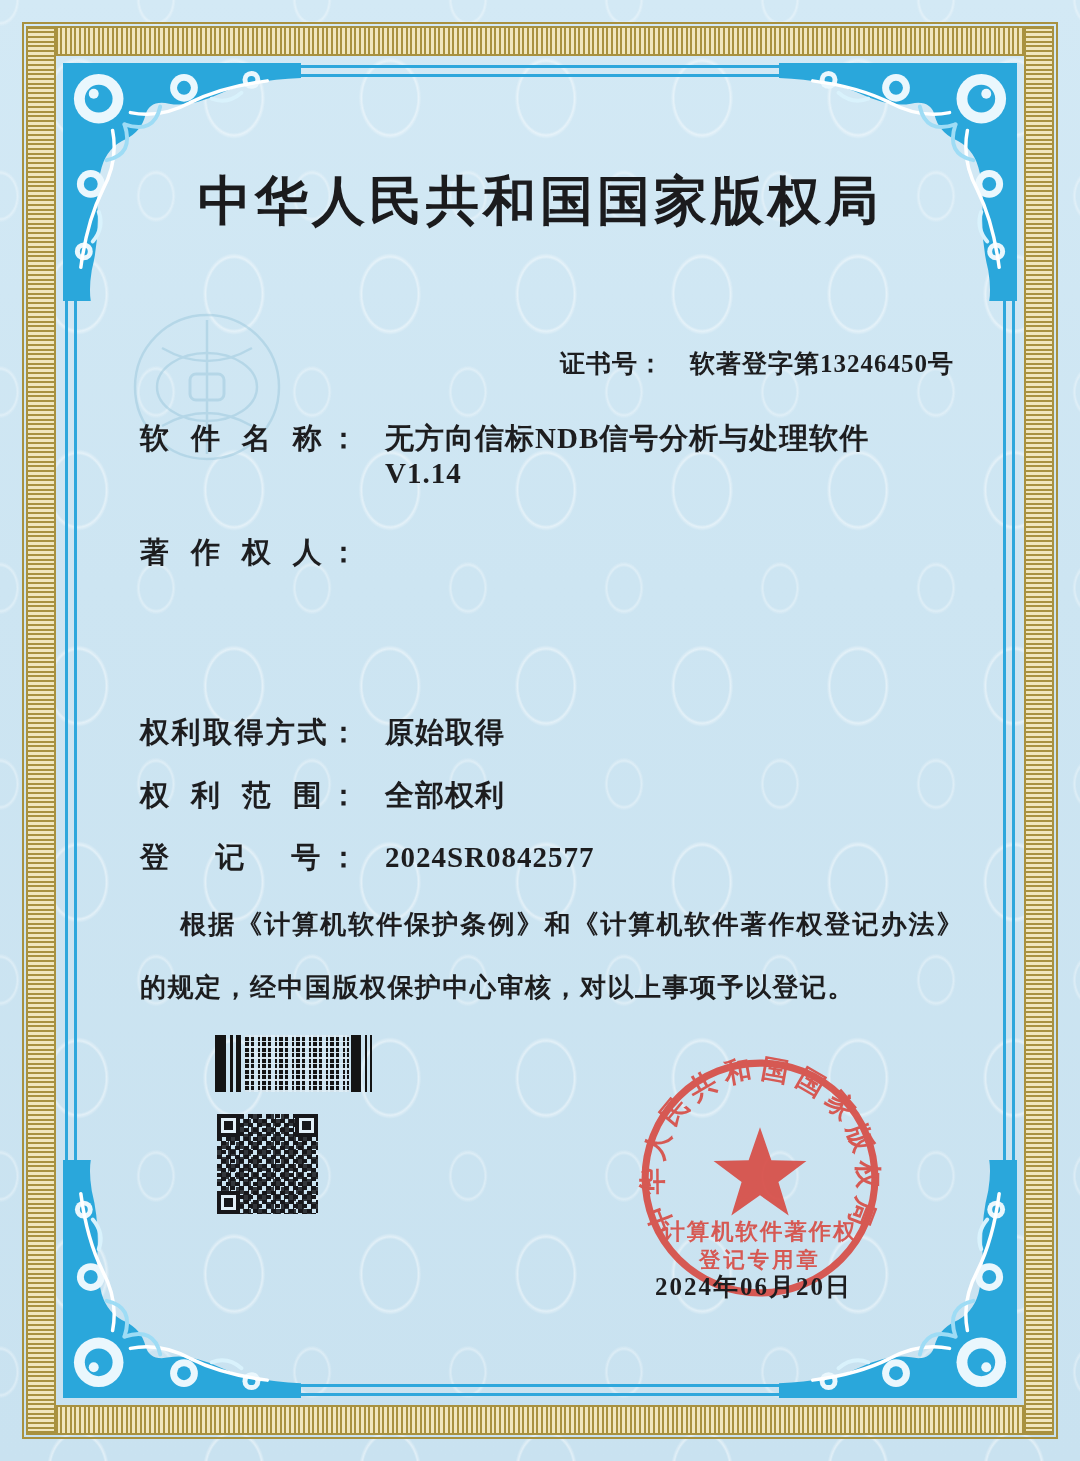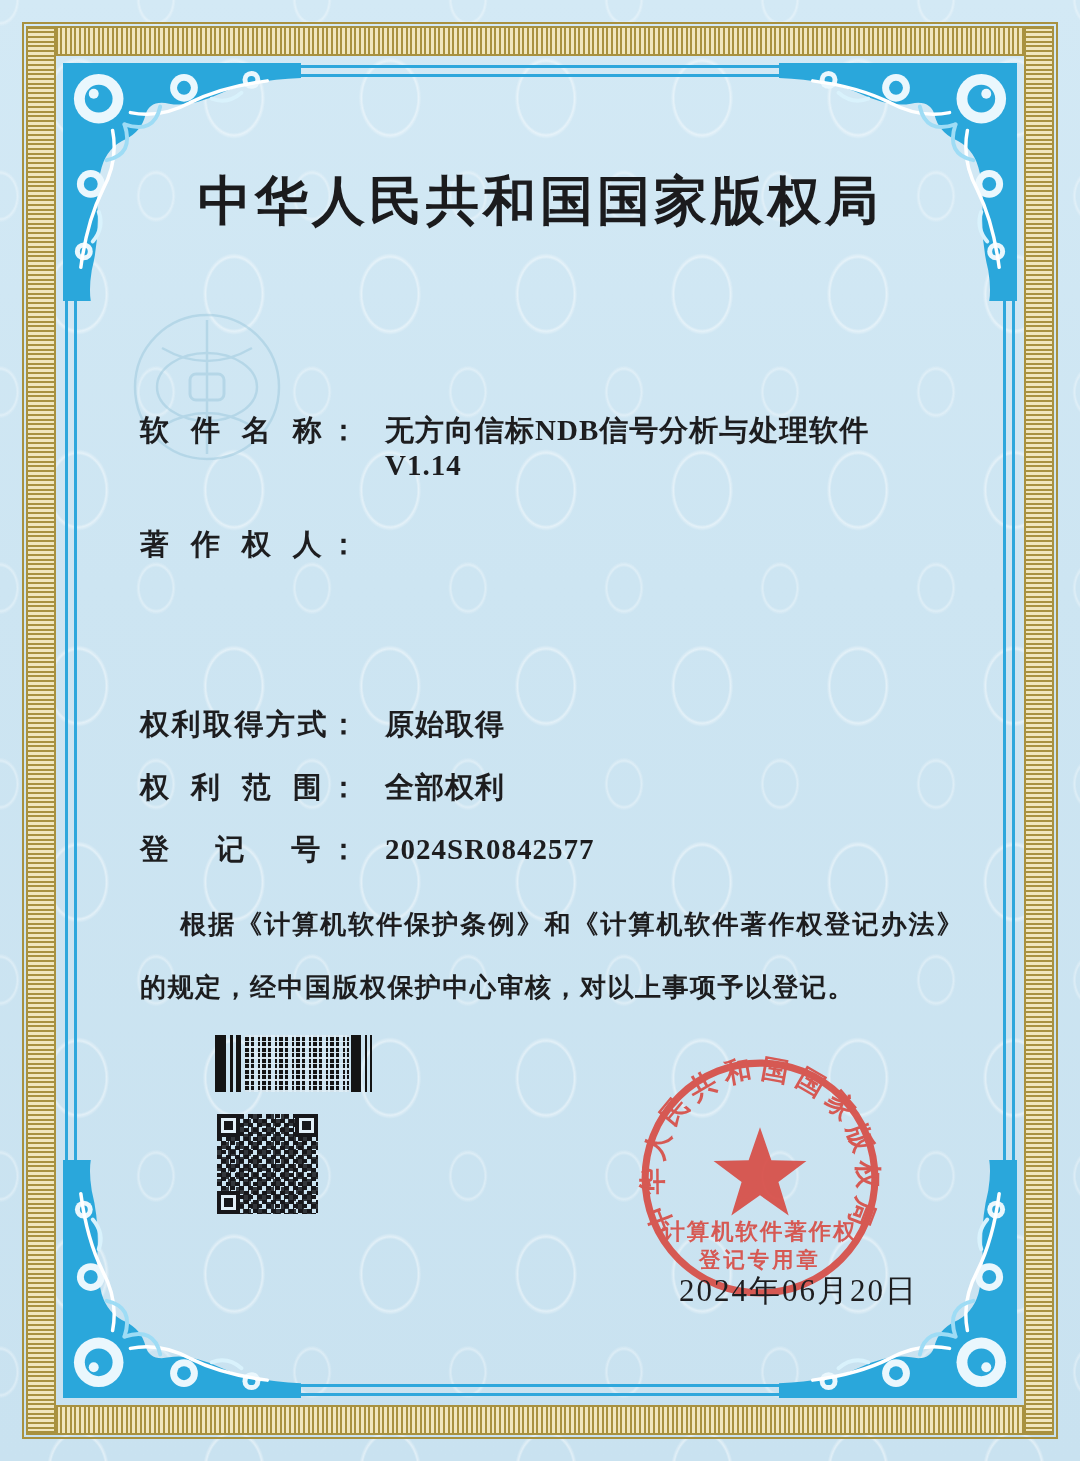--- a/index.html
+++ b/index.html
@@ -33,27 +33,27 @@
   .corner.bl{bottom:63px; left:63px; transform:scaleY(-1);}
   .corner.br{bottom:63px; right:63px; transform:scale(-1,-1);}
   
   .emblem{position:absolute; left:128px; top:308px; opacity:.5;}
   
   .title{position:absolute; left:0; width:100%; text-align:center; font-weight:bold; color:#1b1b1d;}
   .title1{top:166px; font-size:53px; letter-spacing:4px;}
   .title2{top:240px; font-size:51px; letter-spacing:5px;}
   .certno{position:absolute; top:347px; right:126px; font-size:25px; font-weight:bold; letter-spacing:1px;}
   .certno .gap{display:inline-block; width:26px;}
-  .row{position:absolute; left:140px; display:flex; font-size:29px; font-weight:bold; line-height:35px;}
+  .row{position:absolute; left:140px; display:flex; font-size:29px; font-weight:bold; line-height:35px;margin-top:8px;}
   .row-label{display:inline-block; width:218px; text-align:justify; text-align-last:justify; white-space:normal;}
   .row-value{margin-left:27px; letter-spacing:1px;font-family:Liberation Serif, serif;}
   .r0{top:413px;} .r1{top:527px;gap:15px;} .r2{top:707px;} .r3{top:770px;} .r4{top:832px;}
   .statement{position:absolute; left:140px; top:893px; width:824px; font-size:26px; font-weight:bold;
              line-height:63px; text-align:justify; text-indent:1.55em; letter-spacing:1.5px;}
-  .date{position:absolute; left:655px; top:1270px; font-size:31px; font-weight:normal; letter-spacing:2px;margin-left:24px;}
+  .date{position:absolute; left:655px; top:1270px; font-size:25px; font-weight:bold; letter-spacing:2px;}
   
   .barcode{position:absolute; left:215px; top:1035px; width:160px; height:57px; display:flex;}
   .bc-left{width:30px; height:100%;
     background:linear-gradient(90deg,#141414 0 11px, rgba(0,0,0,0) 11px 15px, #141414 15px 18px, rgba(0,0,0,0) 18px 21px, #141414 21px 26px, rgba(0,0,0,0) 26px 30px);}
   .bc-mid{flex:1; height:100%;
     background-image:
       repeating-linear-gradient(0deg, rgba(223,238,247,.95) 0 2px, rgba(0,0,0,0) 2px 6px, rgba(223,238,247,.9) 6px 7px, rgba(0,0,0,0) 7px 11px),
       repeating-linear-gradient(90deg, #141414 0 4px, rgba(0,0,0,0) 4px 6px, #141414 6px 9px, rgba(0,0,0,0) 9px 13px, #141414 13px 15px, rgba(0,0,0,0) 15px 17px);}
   .bc-right{width:26px; height:100%;
     background:linear-gradient(90deg, rgba(0,0,0,0) 0 2px, #141414 2px 12px, rgba(0,0,0,0) 12px 16px, #141414 16px 18px, rgba(0,0,0,0) 18px 21px, #141414 21px 23px, rgba(0,0,0,0) 23px 26px);}
@@ -170,20 +170,23 @@
 
   <svg class="emblem" width="158" height="158" viewBox="0 0 158 158">
     <circle cx="79" cy="79" r="72" fill="none" stroke="#9cc8dd" stroke-width="2.5"></circle>
     <ellipse cx="79" cy="79" rx="50" ry="34" fill="none" stroke="#9cc8dd" stroke-width="2.5"></ellipse>
     <path d="M79 12 V146 M34 40 Q79 66 124 40 M34 118 Q79 92 124 118" fill="none" stroke="#9cc8dd" stroke-width="2.5"></path>
     <rect x="62" y="66" width="34" height="26" rx="6" fill="none" stroke="#9cc8dd" stroke-width="3"></rect>
   </svg>
 
   <div class="title title1">中华人民共和国国家版权局</div>
 
+  <div class="certno">
+    <span>证书号：</span><span class="gap"></span><span>软著登字第13246450号</span>
+  </div>
 
   <div class="row r0">
     <span class="row-label">软 件 名 称：</span>
     <span class="row-value">
       <span>无方向信标NDB信号分析与处理软件</span><br>
       <span>V1.14</span>
     </span>
   </div>
   <div class="row r1">
     <span class="row-label">著 作 权 人：</span>

